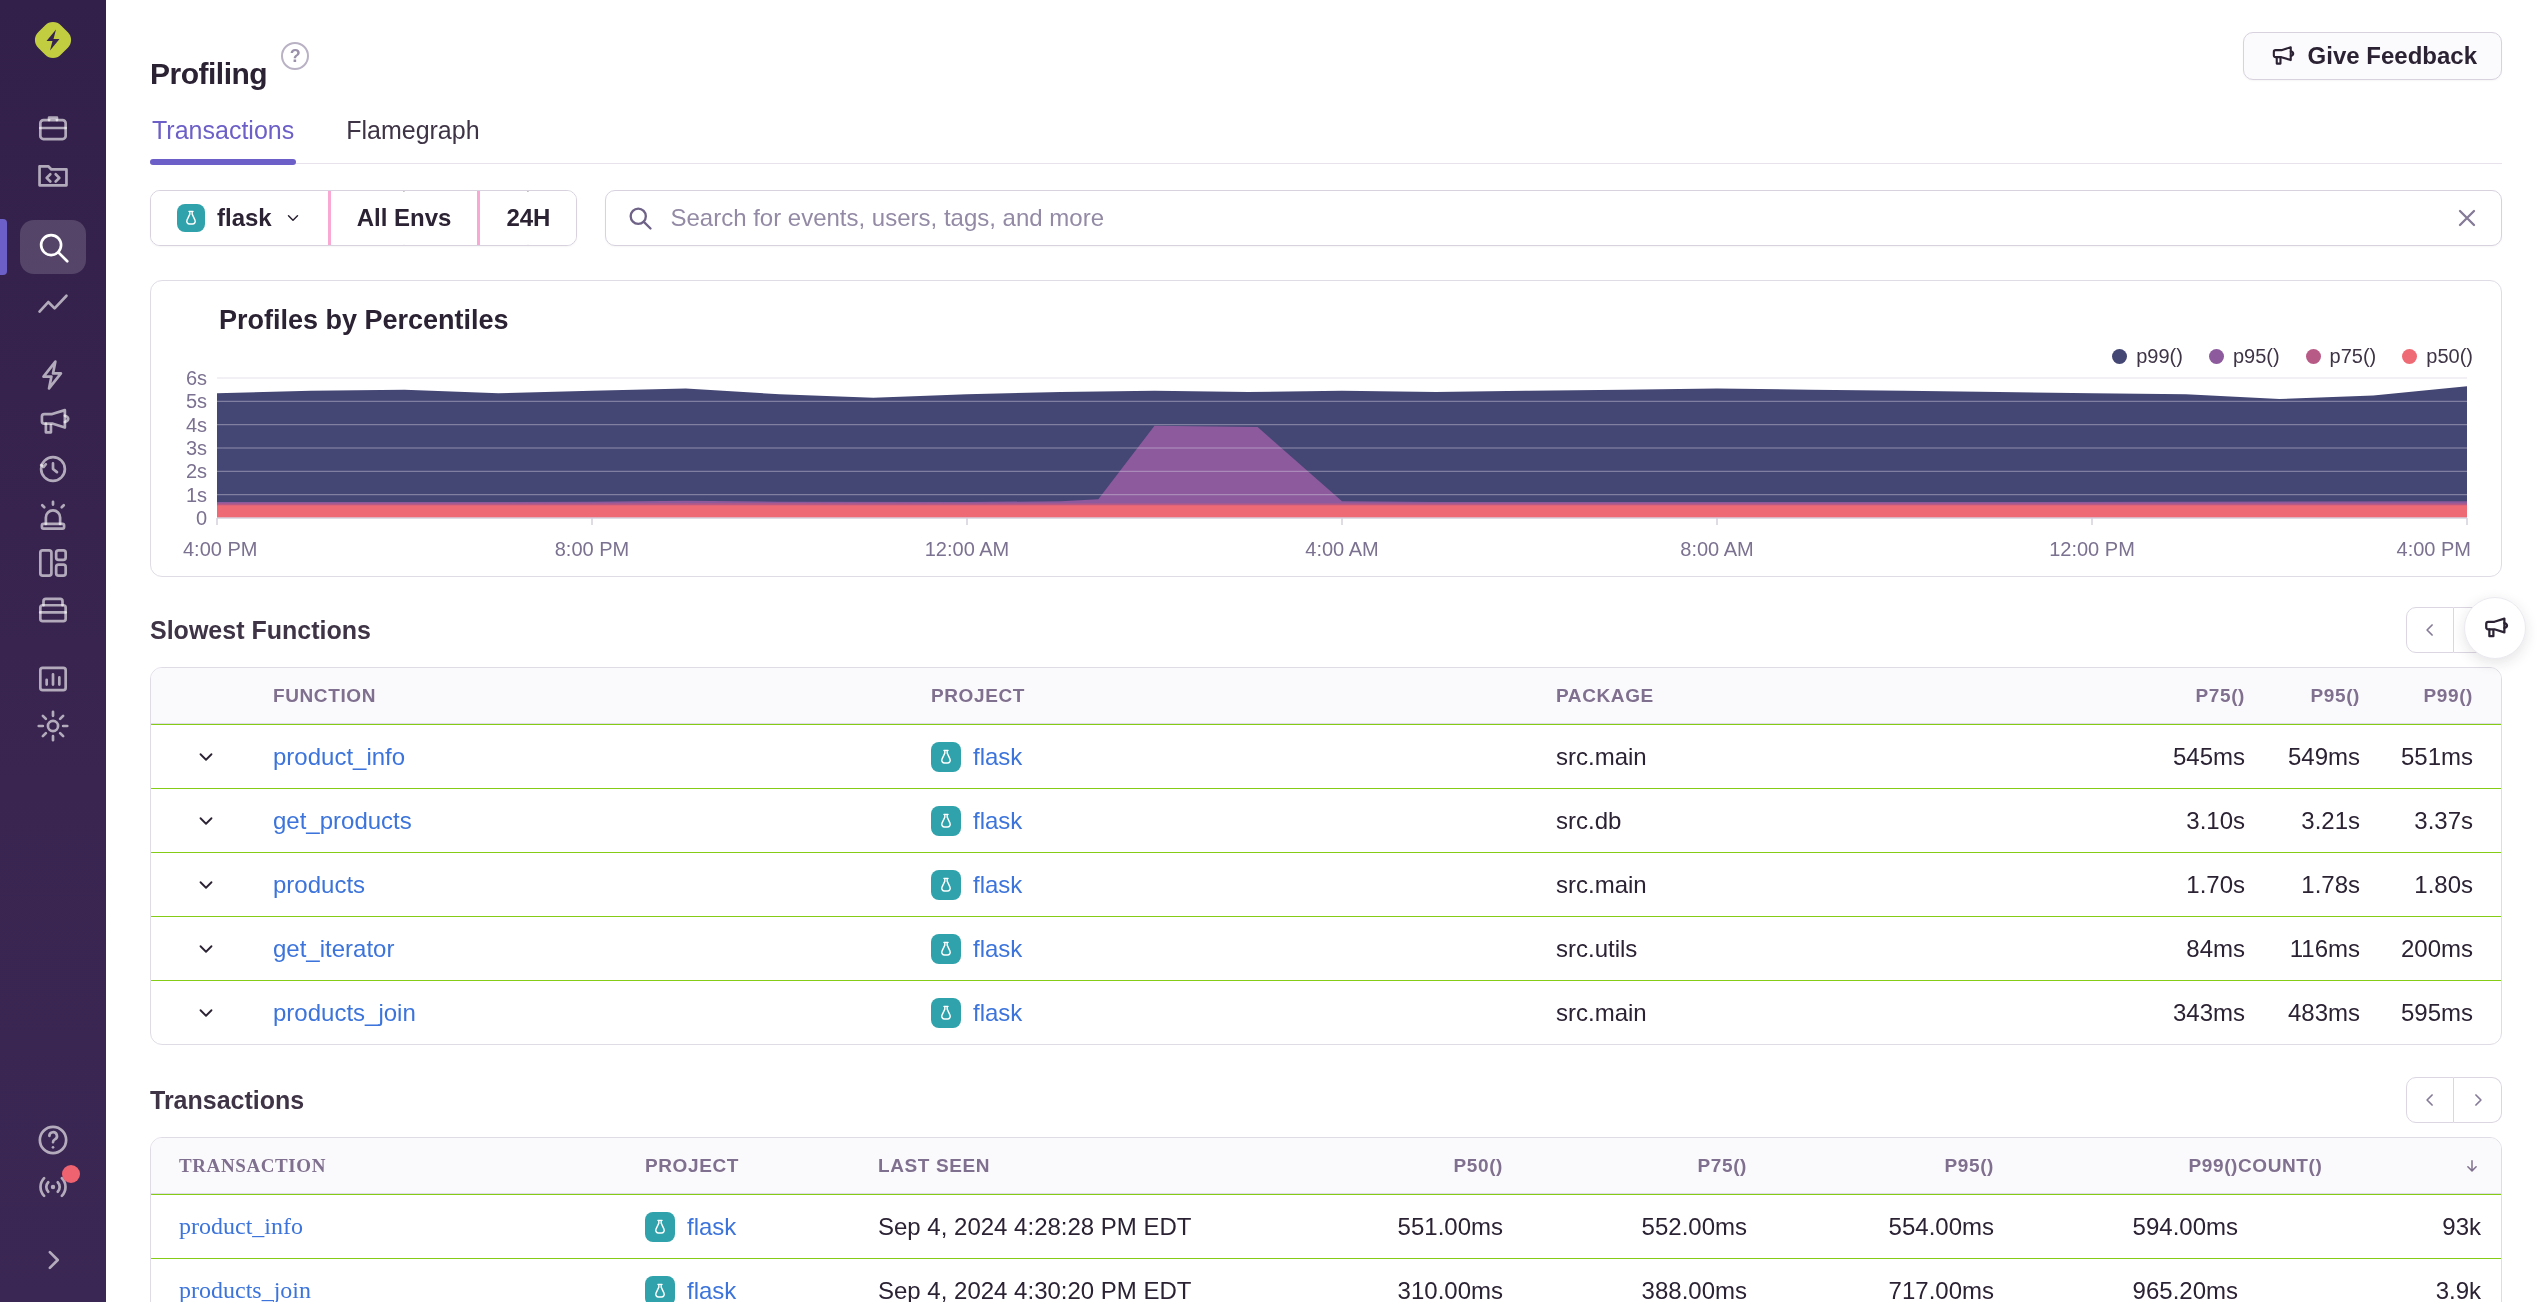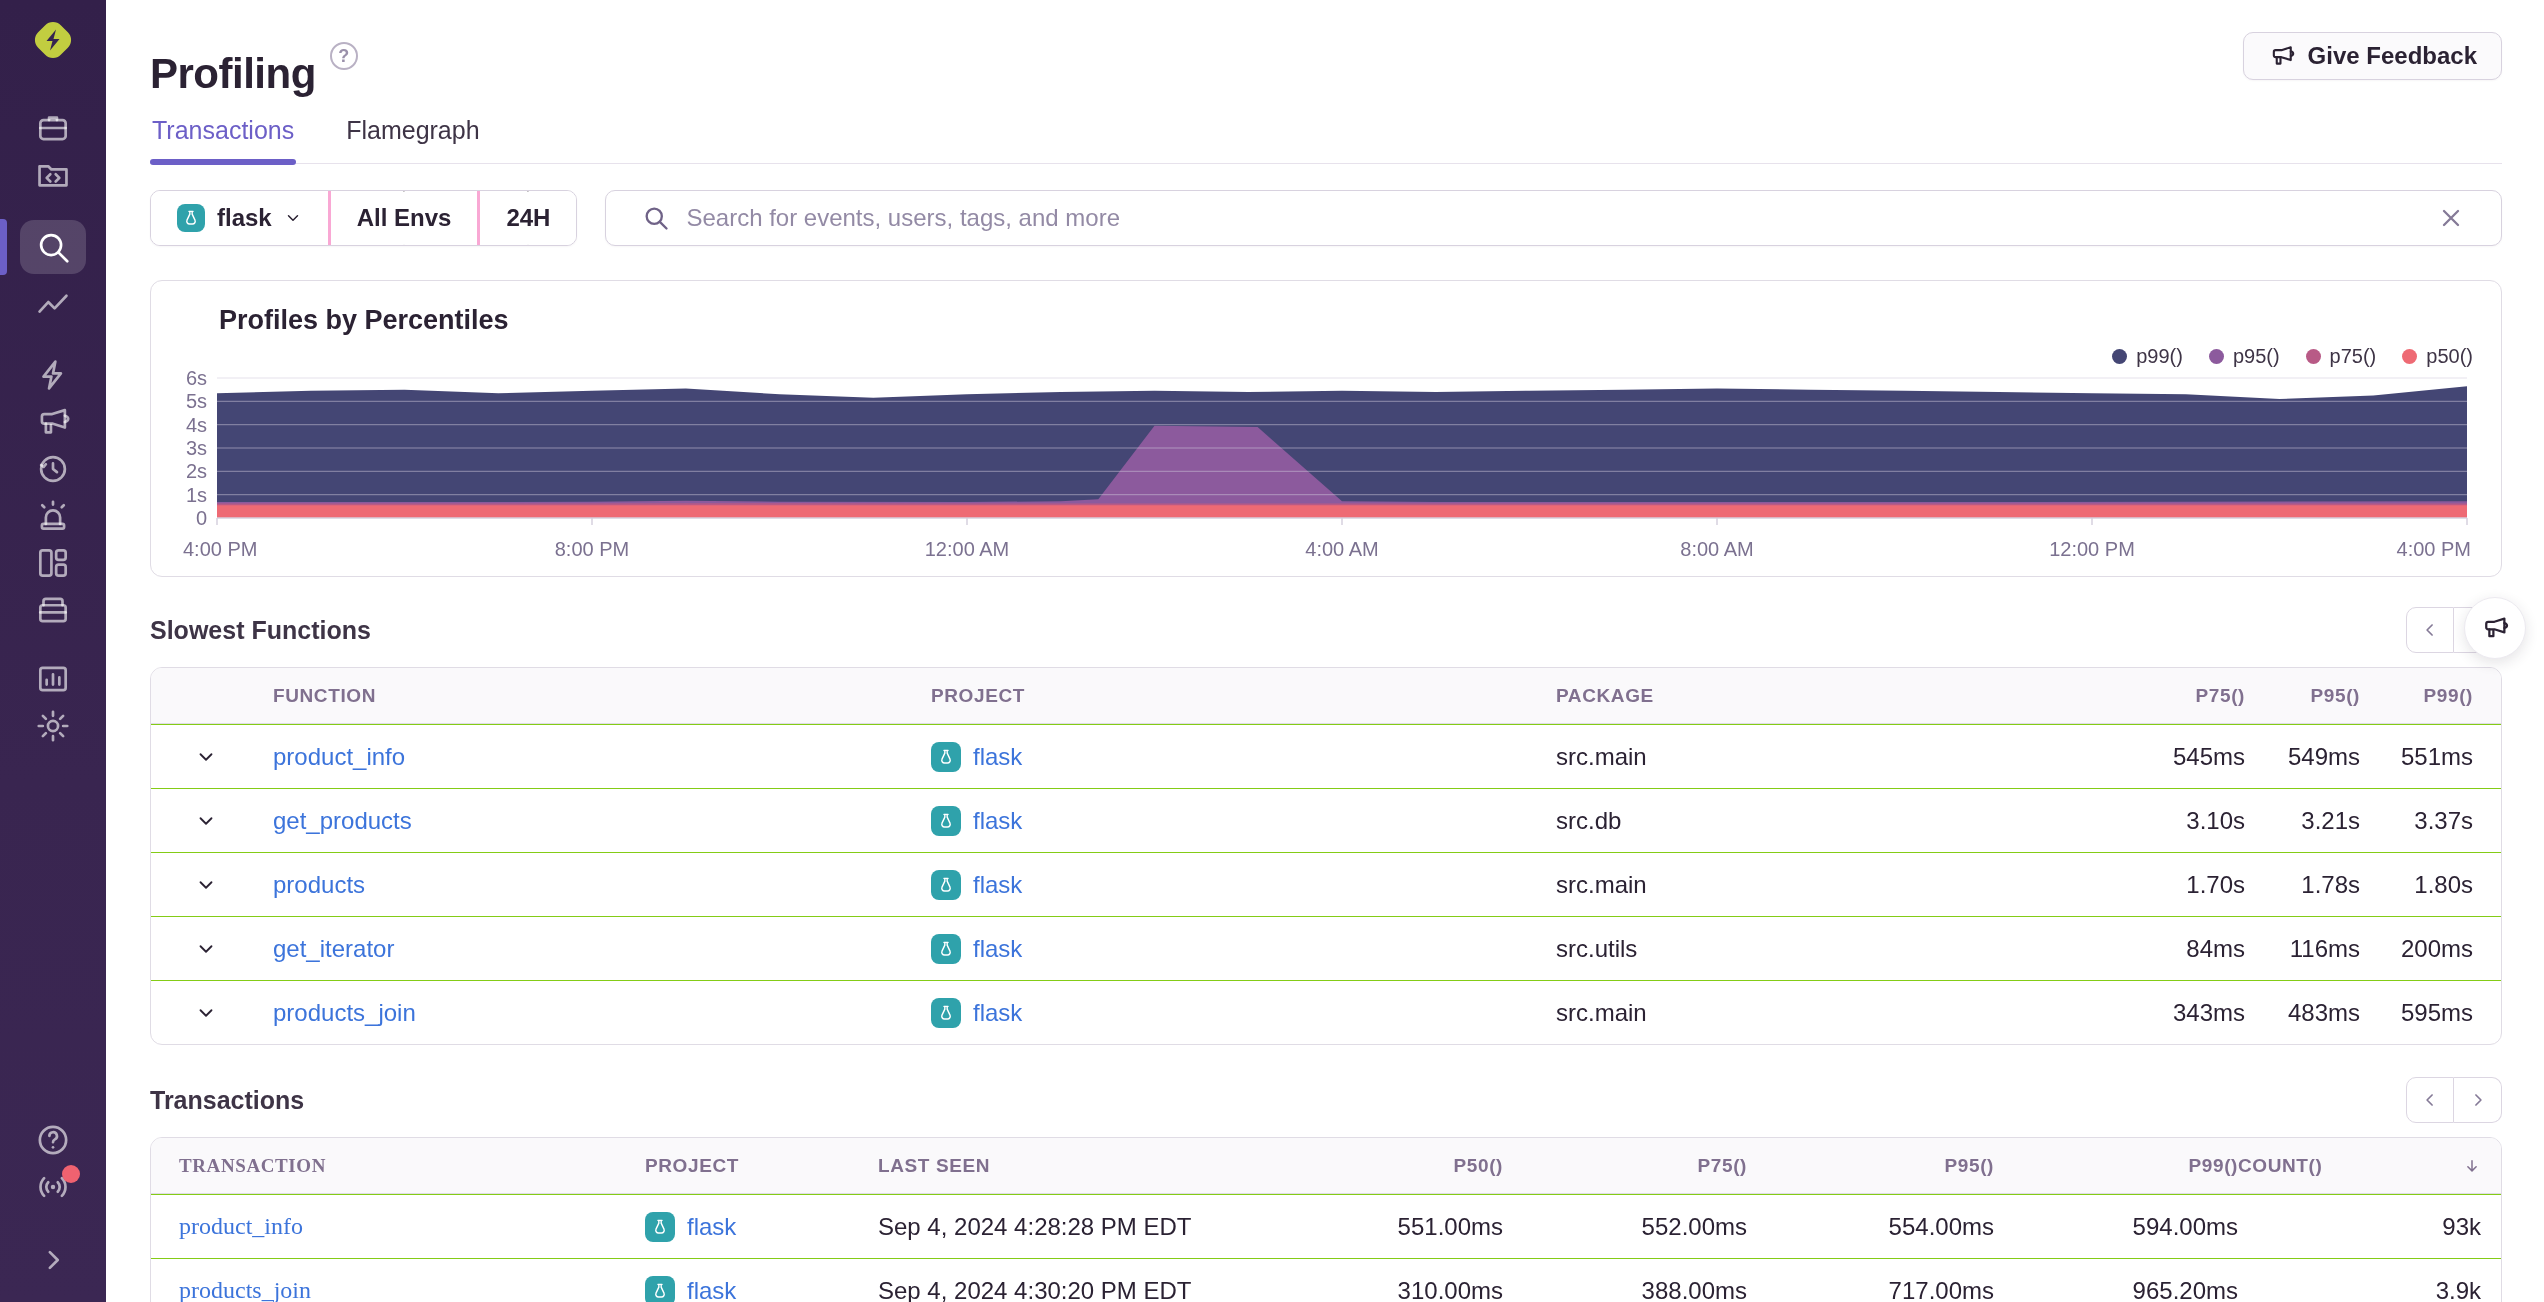--- a/index.html
+++ b/index.html
@@ -23,21 +23,21 @@
     background:#6c5fc7; border-radius:0 4px 4px 0; }
   .sidebar-bottom { margin-top:auto; margin-bottom:19px; display:flex; flex-direction:column; align-items:center; }
   .sidebar-bottom .s-item { margin-bottom:0; }
   .sidebar-bottom .s-item.push { margin-top:26px; }
   .red-dot { position:absolute; top:2px; right:6px; width:18px; height:18px; border-radius:50%; background:#ef6270; }
 
   
   .main { flex:1; padding:0 44px; position:relative; }
   .header-row { margin-top:30px; display:flex; align-items:center; justify-content:space-between; height:52px; }
   .title-wrap { display:flex; align-items:center; gap:14px; }
-  .page-title { font-size:42px; font-weight:bold; color:#2b2233; letter-spacing:-0.5px;margin-top:36px; }
+  .page-title { font-size:30px; font-weight:bold; color:#2b2233; letter-spacing:-0.5px;margin-top:36px; }
   .help-circle { width:28px; height:28px; border-radius:50%; border:2px solid #b9b1c4; color:#9a90aa;
     font-size:18px; font-weight:bold; display:flex; align-items:center; justify-content:center; cursor:pointer; }
   .feedback-btn { display:flex; align-items:center; gap:12px; height:48px; padding:0 24px;
     background:#fbfafc; border:1px solid #d8d2df; border-radius:10px; font-size:24px; font-weight:600;
     color:#2b2233; cursor:pointer; box-shadow:0 1px 2px rgba(43,34,51,0.04); }
   .feedback-btn svg, .float-feedback svg { width:28px; height:28px; stroke:#2b2233; fill:none; stroke-width:1.8;
     stroke-linecap:round; stroke-linejoin:round; }
 
   .tabs-row { margin-top:22px; border-bottom:1px solid #e7e2ec; display:flex; gap:48px; }
   .tab { font-size:25px; padding:12px 2px 18px; color:#3e3446; position:relative; cursor:pointer; }
@@ -52,21 +52,21 @@
   .filter-btn { display:flex; align-items:center; gap:12px; padding:0 26px; font-size:24px; font-weight:600;
     color:#2b2233; background:#fff; border:none; cursor:pointer; }
   .filter-btn + .filter-btn { border-left:3px solid #f9a8d4;flex-direction:column; }
   .filter-btn svg.glyph { width:26px; height:26px; stroke:#2b2233; fill:none; stroke-width:1.8; stroke-linecap:round; stroke-linejoin:round; }
   .chev-down { width:18px; height:18px; stroke:#2b2233; fill:none; stroke-width:2; stroke-linecap:round; stroke-linejoin:round; }
   .flask-badge { width:30px; height:30px; border-radius:8px; background:#2fa2ab; display:flex;
     align-items:center; justify-content:center; flex-shrink:0; }
   .flask-badge svg { width:20px; height:20px; stroke:#fff; fill:none; stroke-width:1.7; stroke-linecap:round; stroke-linejoin:round; }
   .filter-group .flask-badge { width:28px; height:28px; }
   .search-bar { flex:1; display:flex; align-items:center; gap:16px; background:#fff;
-    border:1px solid #d8d2df; border-radius:10px; padding:0 36px; box-shadow:0 1px 2px rgba(43,34,51,0.04); }
+    border:1px solid #d8d2df; border-radius:10px; padding:0 20px; box-shadow:0 1px 2px rgba(43,34,51,0.04); }
   .search-bar svg.mag { width:28px; height:28px; stroke:#6f6287; fill:none; stroke-width:2; stroke-linecap:round; }
   .search-bar input { flex:1; border:none; outline:none; font-size:24px; color:#2b2233;
     font-family:"Liberation Sans", sans-serif; background:transparent; }
   .search-bar input::placeholder { color:#938aa5; }
   .clear-btn { background:none; border:none; cursor:pointer; display:flex; }
   .clear-btn svg { width:28px; height:28px; stroke:#857a97; fill:none; stroke-width:2; stroke-linecap:round; }
 
   
   .chart-card { margin-top:34px; border:1px solid #e0dce5; border-radius:12px; background:#fff;
     padding:24px 28px 8px; }

